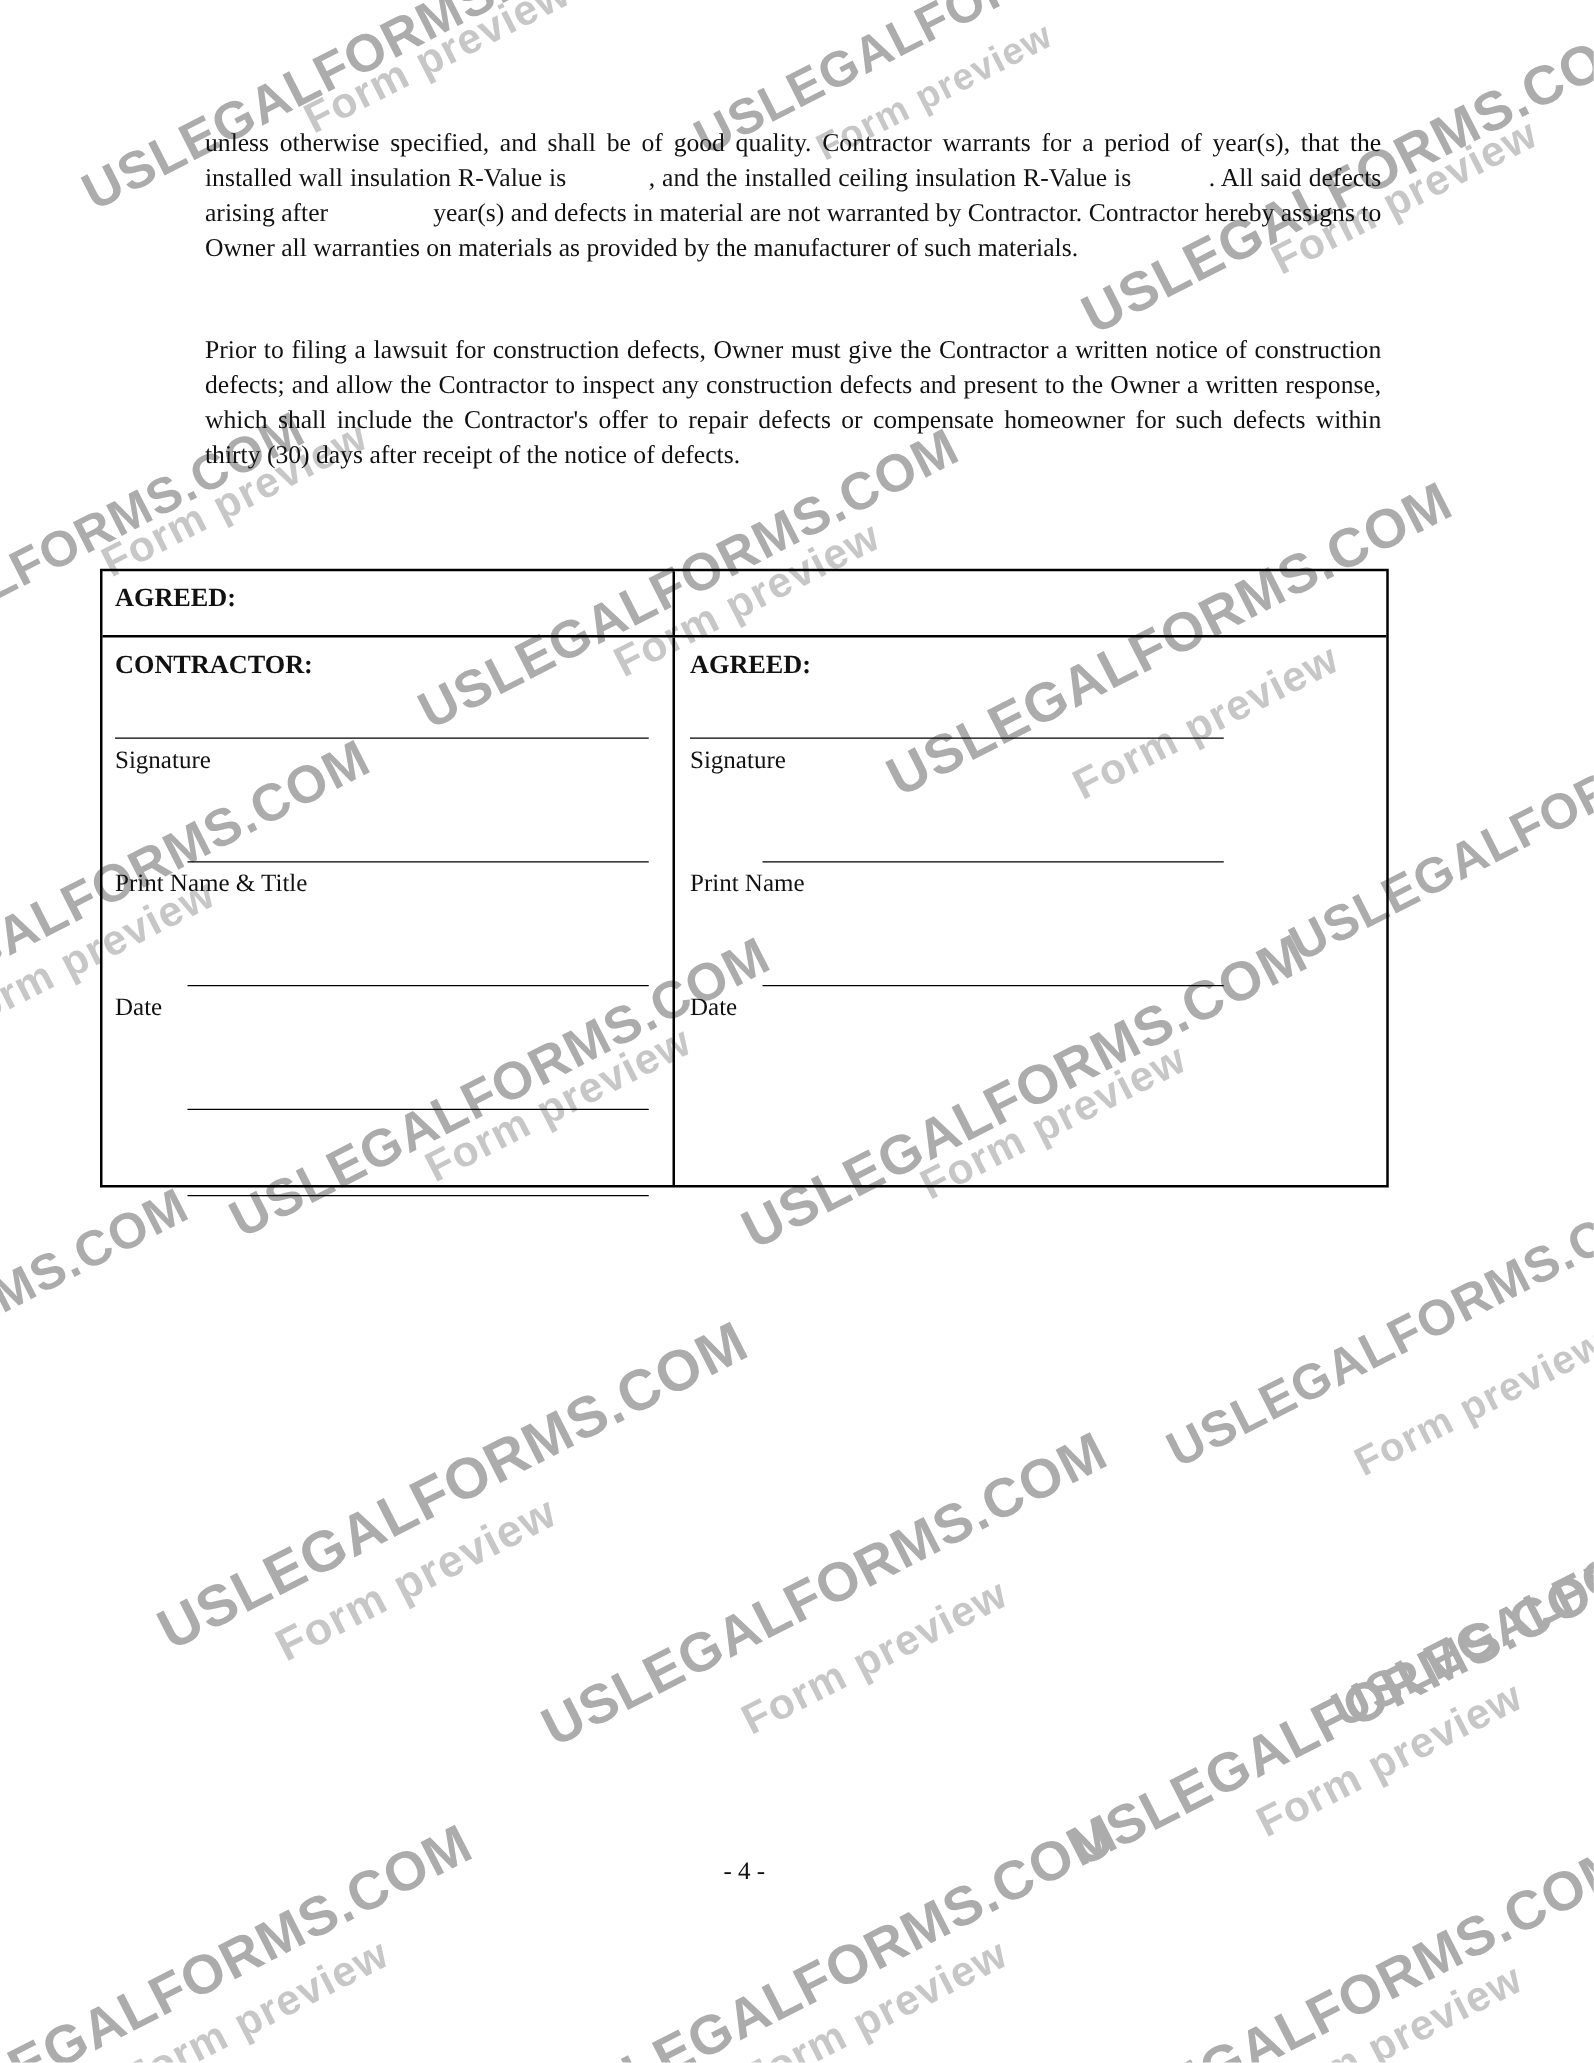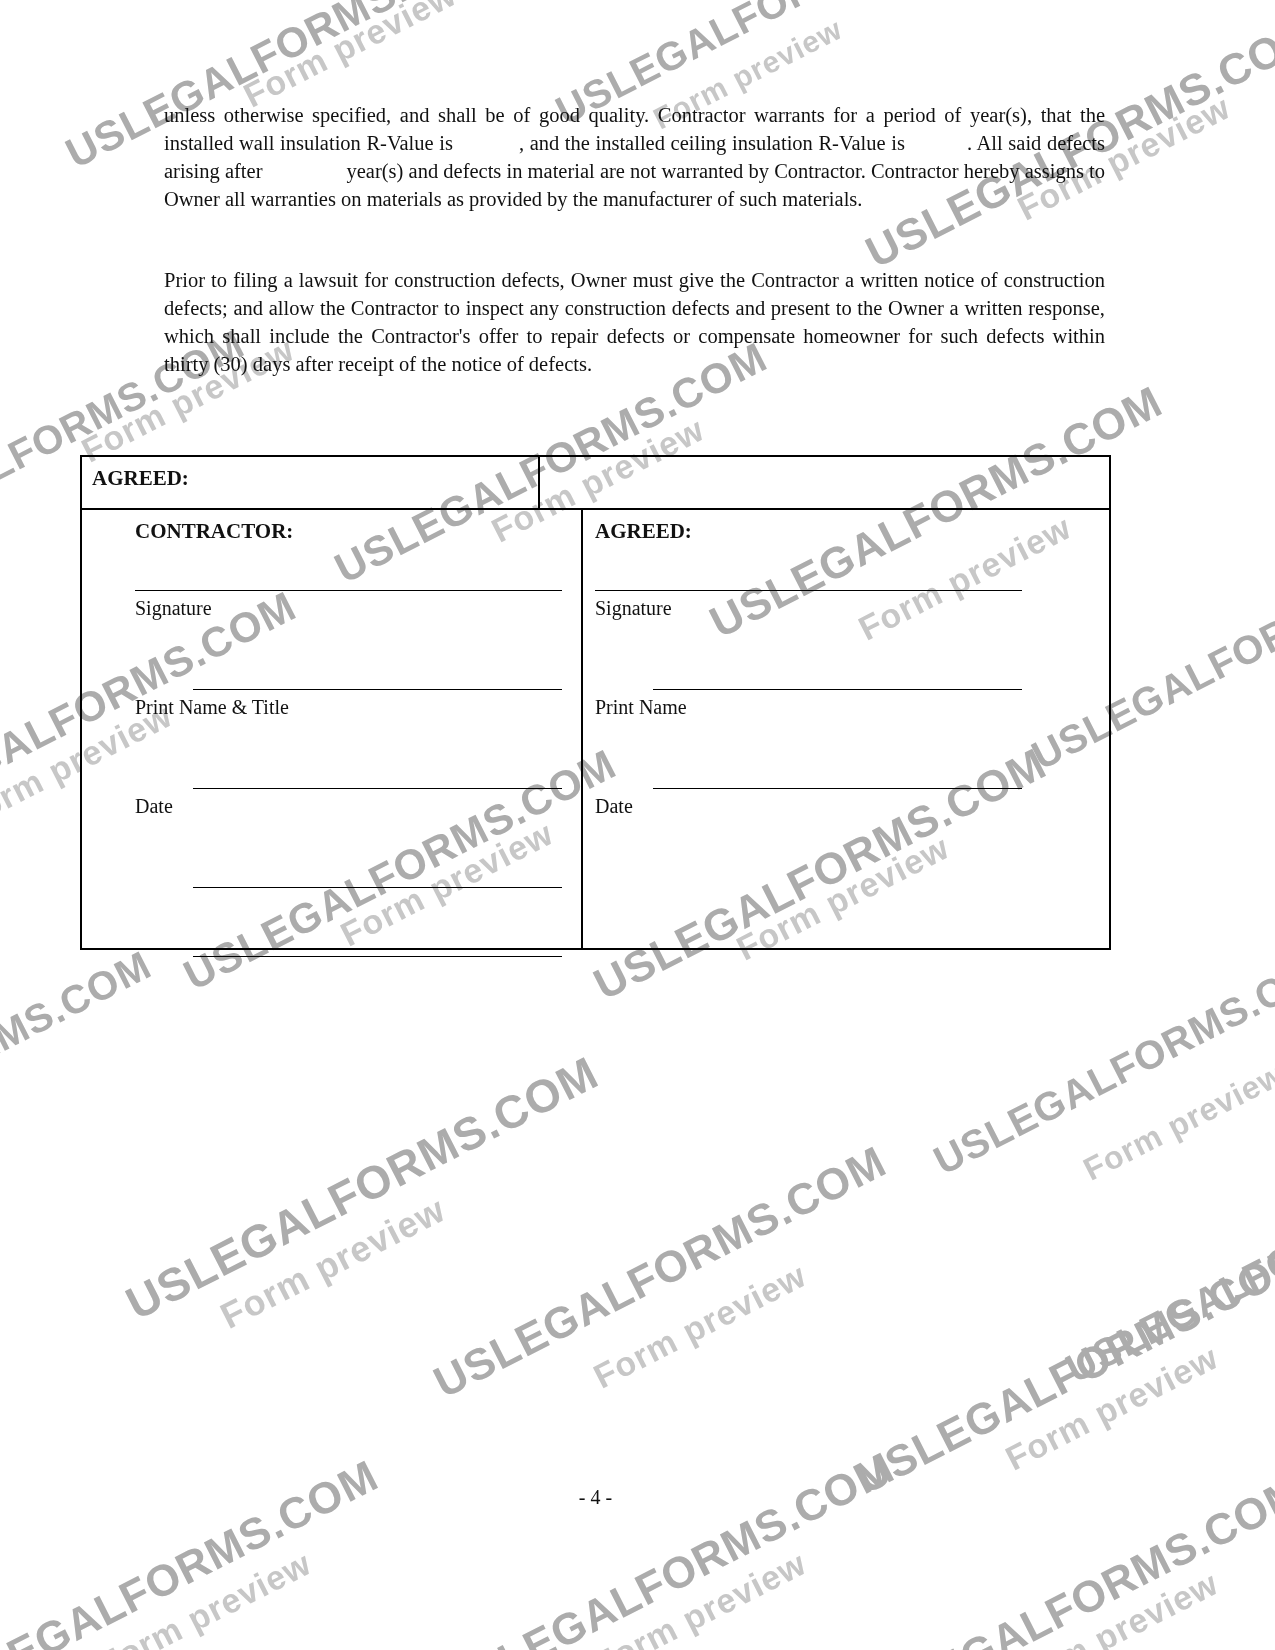--- a/index.html
+++ b/index.html
@@ -46,21 +46,21 @@
   .agreement-table {
     position: absolute;
     left: 80px;
     top: 455px;
     width: 1031px;
     border: 2px solid #000;
     background: transparent;
   }
   .t-row { display: flex; }
   .agreed-row { border-bottom: 2px solid #000; height: 53px; }
-  .parties-row { height: 438px; padding-left: 43px; }
+  .parties-row { height: 438px; }
   .cell { padding: 8px 10px; }
   .cell.left  { width: 458px; border-right: 2px solid #000; }
   .cell.right { flex: 1; padding-left: 12px; }
   .t-header {
     font-weight: bold;
     font-size: 21px;
     line-height: 26px;
   }
   .field { margin-top: 68px; }
   .field.first { margin-top: 46px; }

